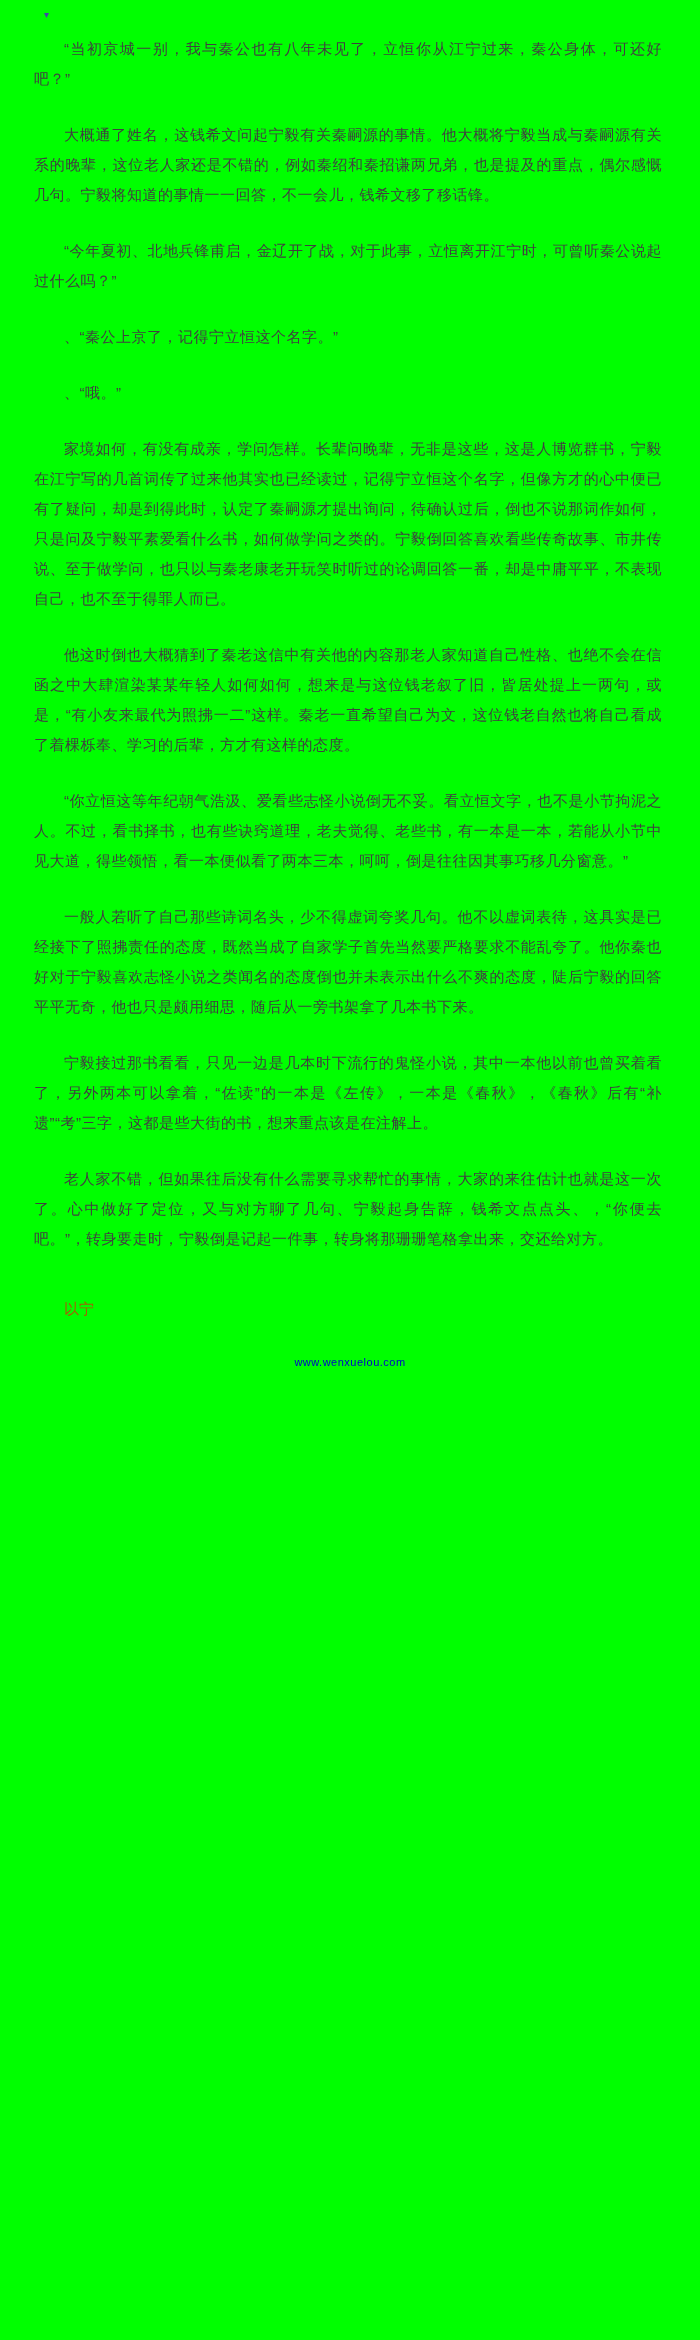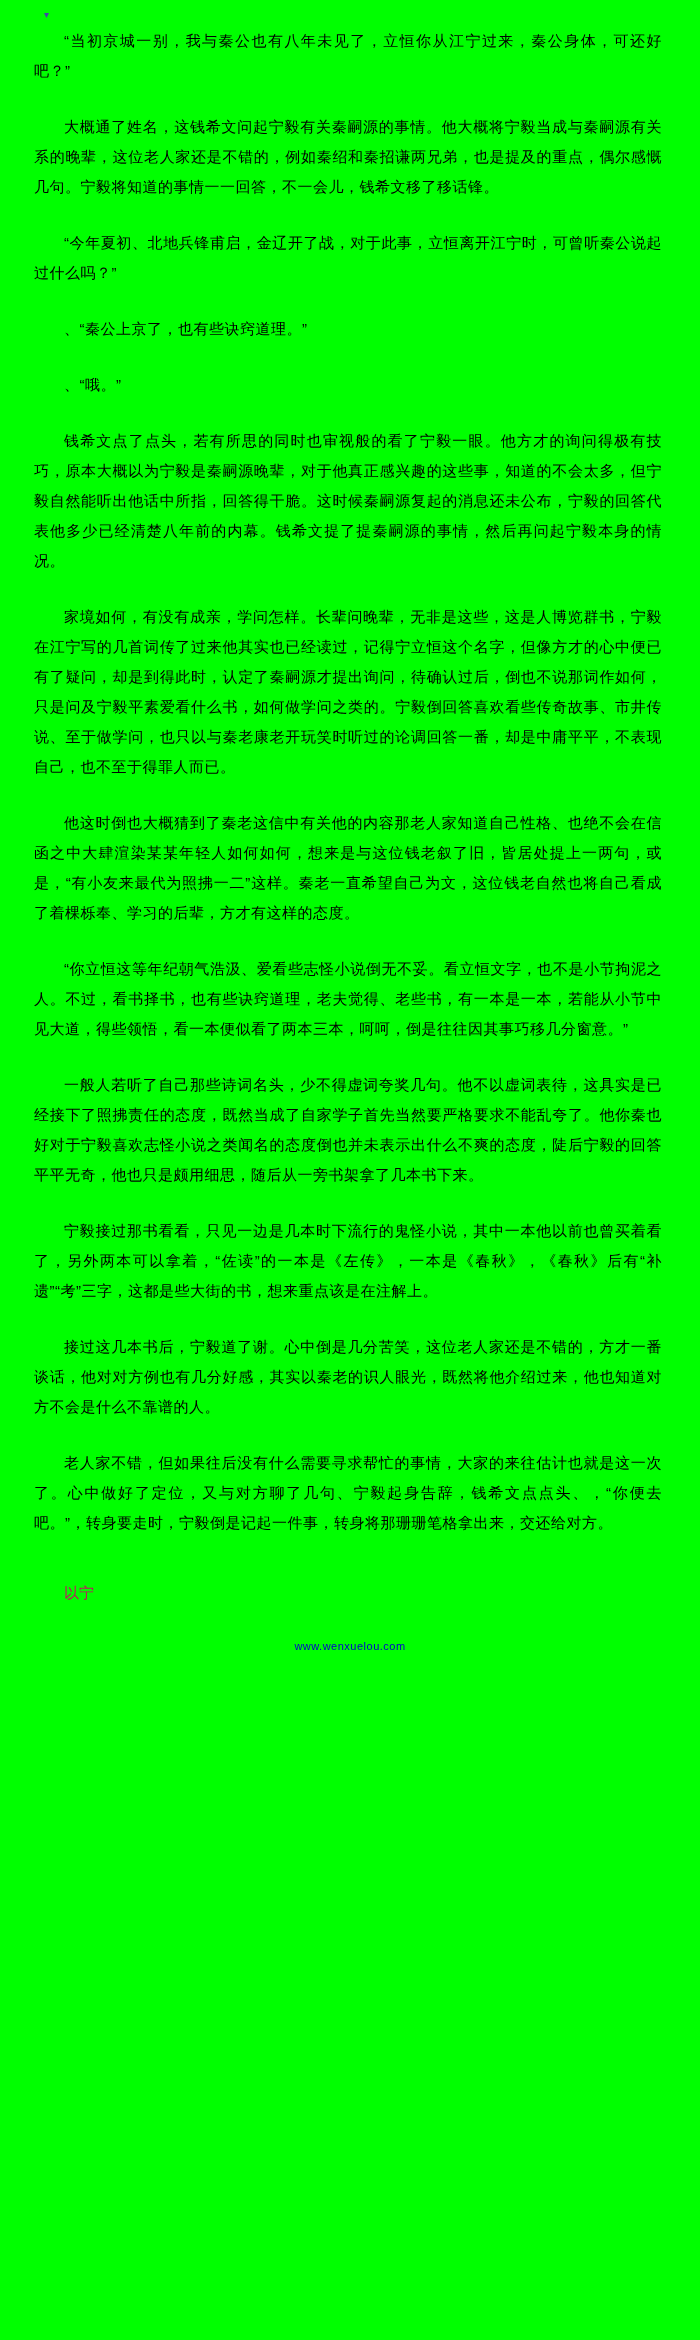--- a/index.html
+++ b/index.html
@@ -20,31 +20,31 @@
     padding: 0;
   }
   .top-bar {
     height: 26px;
     width: 100%;
   }
   .content {
     padding: 0 38px 0 34px;
   }
   .para {
-    color: #000000;
+    color: #404040;
     font-size: 15px;
     line-height: 30px;
     letter-spacing: 0.5px;
     text-indent: 2em;
-    margin: 0 0 26px 0;
+    margin: 8px 0 26px 0;
     text-align: justify;
     word-break: break-all;
   }
   .sig {
-    color: #be185d;
+    color: #a16207;
     font-size: 15px;
     line-height: 30px;
     text-indent: 2em;
     margin: 40px 0 10px 0;
   }
   .footer {
     width: 100%;
     text-align: center;
     padding: 18px 0 14px 0;
   }
@@ -75,29 +75,27 @@
   <div class="top-mark">
     <span>▾</span>
   </div>
 
   <div class="top-bar"></div>
 
   <div class="content">
     <p class="para">“当初京城一别，我与秦公也有八年未见了，立恒你从江宁过来，秦公身体，可还好吧？”</p>
     <p class="para">大概通了姓名，这钱希文问起宁毅有关秦嗣源的事情。他大概将宁毅当成与秦嗣源有关系的晚辈，这位老人家还是不错的，例如秦绍和秦招谦两兄弟，也是提及的重点，偶尔感慨几句。宁毅将知道的事情一一回答，不一会儿，钱希文移了移话锋。</p>
     <p class="para">“今年夏初、北地兵锋甫启，金辽开了战，对于此事，立恒离开江宁时，可曾听秦公说起过什么吗？”</p>
-    <p class="para">、“秦公上京了，也有些诀窍道理。”</p>
+    <p class="para">、“秦公上京了，记得宁立恒这个名字。”</p>
     <p class="para">、“哦。”</p>
-    <p class="para">钱希文点了点头，若有所思的同时也审视般的看了宁毅一眼。他方才的询问得极有技巧，原本大概以为宁毅是秦嗣源晚辈，对于他真正感兴趣的这些事，知道的不会太多，但宁毅自然能听出他话中所指，回答得干脆。这时候秦嗣源复起的消息还未公布，宁毅的回答代表他多少已经清楚八年前的内幕。钱希文提了提秦嗣源的事情，然后再问起宁毅本身的情况。</p>
     <p class="para">家境如何，有没有成亲，学问怎样。长辈问晚辈，无非是这些，这是人博览群书，宁毅在江宁写的几首词传了过来他其实也已经读过，记得宁立恒这个名字，但像方才的心中便已有了疑问，却是到得此时，认定了秦嗣源才提出询问，待确认过后，倒也不说那词作如何，只是问及宁毅平素爱看什么书，如何做学问之类的。宁毅倒回答喜欢看些传奇故事、市井传说、至于做学问，也只以与秦老康老开玩笑时听过的论调回答一番，却是中庸平平，不表现自己，也不至于得罪人而已。</p>
     <p class="para">他这时倒也大概猜到了秦老这信中有关他的内容那老人家知道自己性格、也绝不会在信函之中大肆渲染某某年轻人如何如何，想来是与这位钱老叙了旧，皆居处提上一两句，或是，“有小友来最代为照拂一二”这样。秦老一直希望自己为文，这位钱老自然也将自己看成了着棵栎奉、学习的后辈，方才有这样的态度。</p>
     <p class="para">“你立恒这等年纪朝气浩汲、爱看些志怪小说倒无不妥。看立恒文字，也不是小节拘泥之人。不过，看书择书，也有些诀窍道理，老夫觉得、老些书，有一本是一本，若能从小节中见大道，得些领悟，看一本便似看了两本三本，呵呵，倒是往往因其事巧移几分窗意。”</p>
     <p class="para">一般人若听了自己那些诗词名头，少不得虚词夸奖几句。他不以虚词表待，这具实是已经接下了照拂责任的态度，既然当成了自家学子首先当然要严格要求不能乱夸了。他你秦也好对于宁毅喜欢志怪小说之类闻名的态度倒也并未表示出什么不爽的态度，陡后宁毅的回答平平无奇，他也只是颇用细思，随后从一旁书架拿了几本书下来。</p>
     <p class="para">宁毅接过那书看看，只见一边是几本时下流行的鬼怪小说，其中一本他以前也曾买着看了，另外两本可以拿着，“佐读”的一本是《左传》，一本是《春秋》，《春秋》后有“补遗”“考”三字，这都是些大街的书，想来重点该是在注解上。</p>
-    <p class="para">接过这几本书后，宁毅道了谢。心中倒是几分苦笑，这位老人家还是不错的，方才一番谈话，他对对方例也有几分好感，其实以秦老的识人眼光，既然将他介绍过来，他也知道对方不会是什么不靠谱的人。</p>
     <p class="para">老人家不错，但如果往后没有什么需要寻求帮忙的事情，大家的来往估计也就是这一次了。心中做好了定位，又与对方聊了几句、宁毅起身告辞，钱希文点点头、，“你便去吧。”，转身要走时，宁毅倒是记起一件事，转身将那珊珊笔格拿出来，交还给对方。</p>
 
     <div class="sig">以宁</div>
   </div>
 
   <div class="footer">
     <span class="footer-text">www.wenxuelou.com</span>
   </div>
 
 </div>

